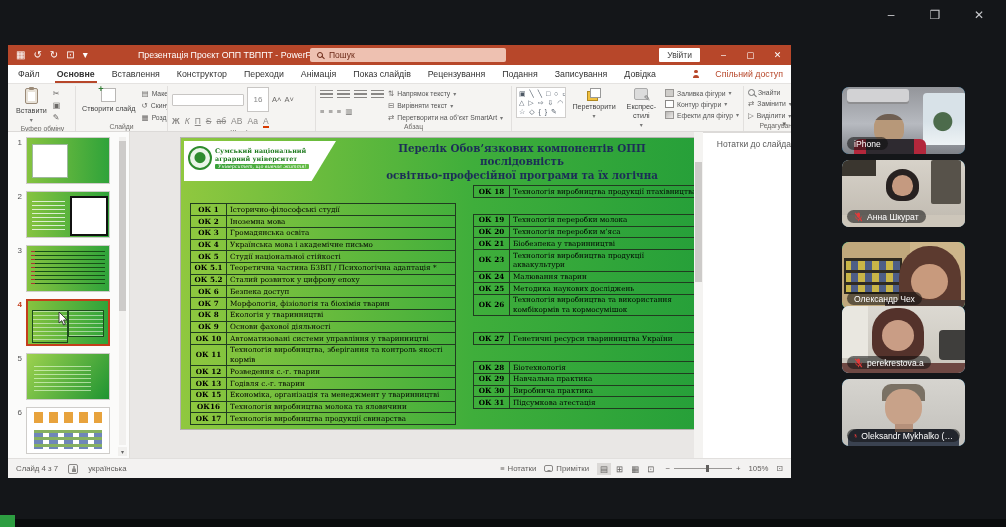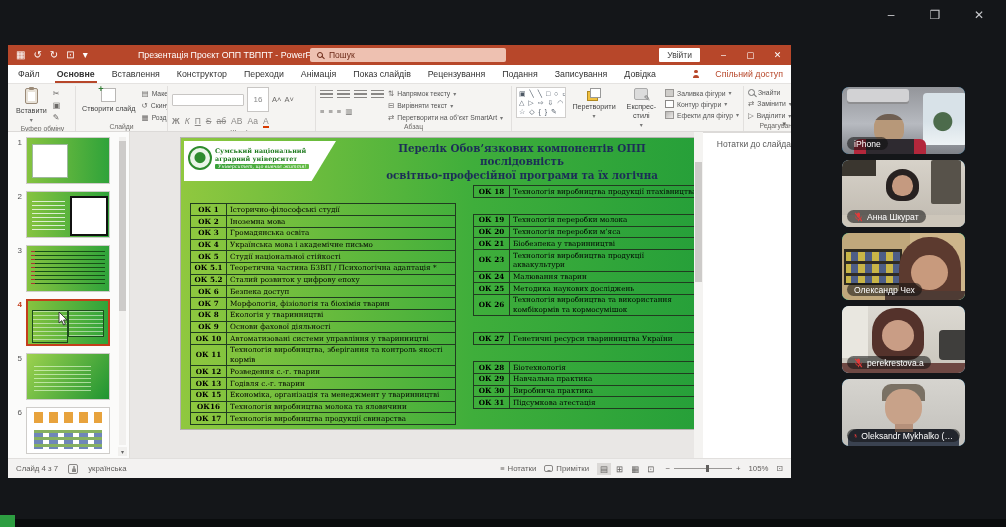--- a/index.html
+++ b/index.html
@@ -650,21 +650,21 @@
     <svg width="9" height="10" viewBox="0 0 10 12">
         <rect x="3.2" y="0.5" width="3.6" height="6" rx="1.8" fill="#e23b3b"></rect>
         <path d="M1.5 5.5 a3.5 3.5 0 0 0 7 0" stroke="#e23b3b" fill="none"></path>
         <line x1="5" y1="9" x2="5" y2="11" stroke="#e23b3b"></line>
         <line x1="1" y1="1" x2="9" y2="11" stroke="#e23b3b" stroke-width="1.4"></line>
       </svg>
     <span>Анна Шкурат</span>
   </div>
 </div>
 
-<div class="tile pv3 active" style="top:233px">
+<div class="tile pv3 active" style="top:242px">
   <div class="vid">
     <i class="d d1"></i>
       <i class="d d2"></i>
       <i class="d d3"></i>
       <i class="d d4"></i>
   </div>
   <div class="plabel">
       <span>Олександр Чех</span>
     </div>
 </div>

